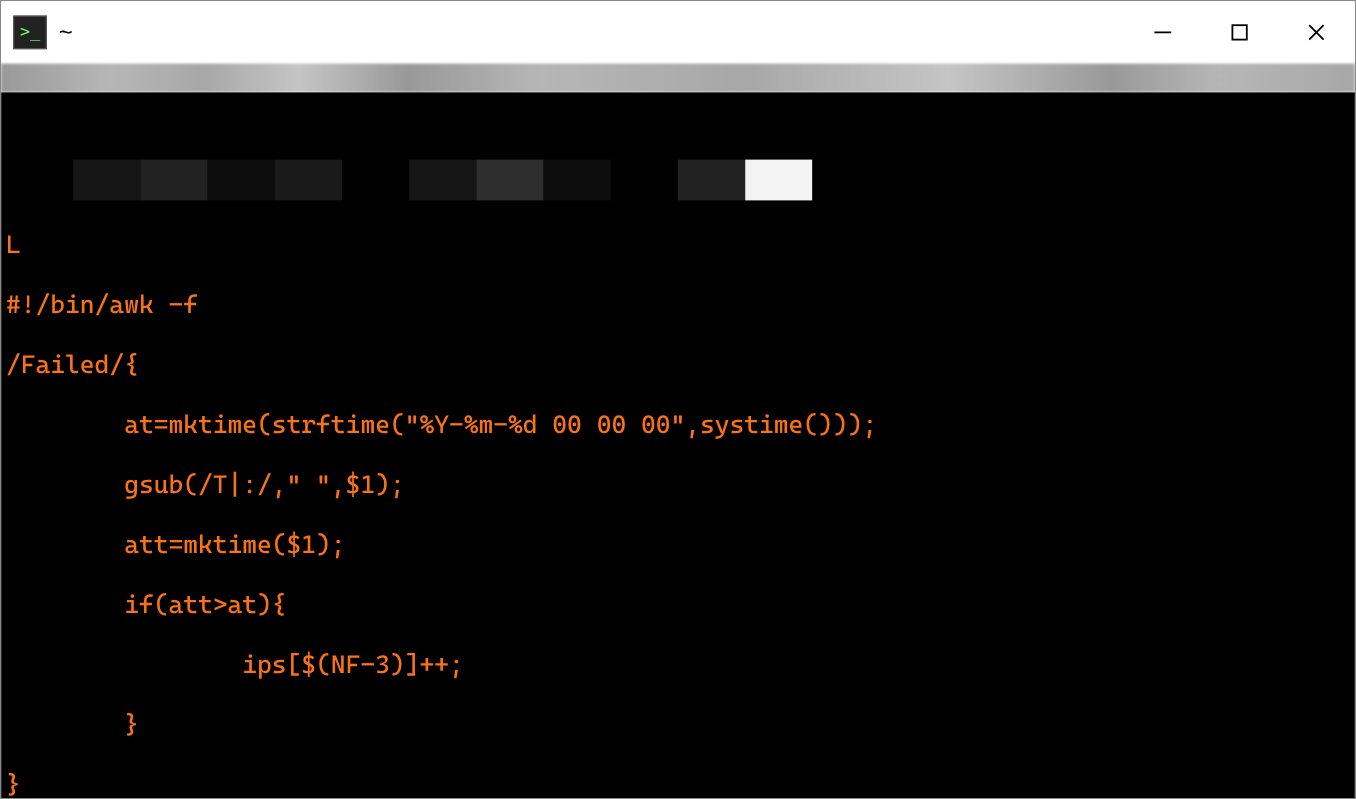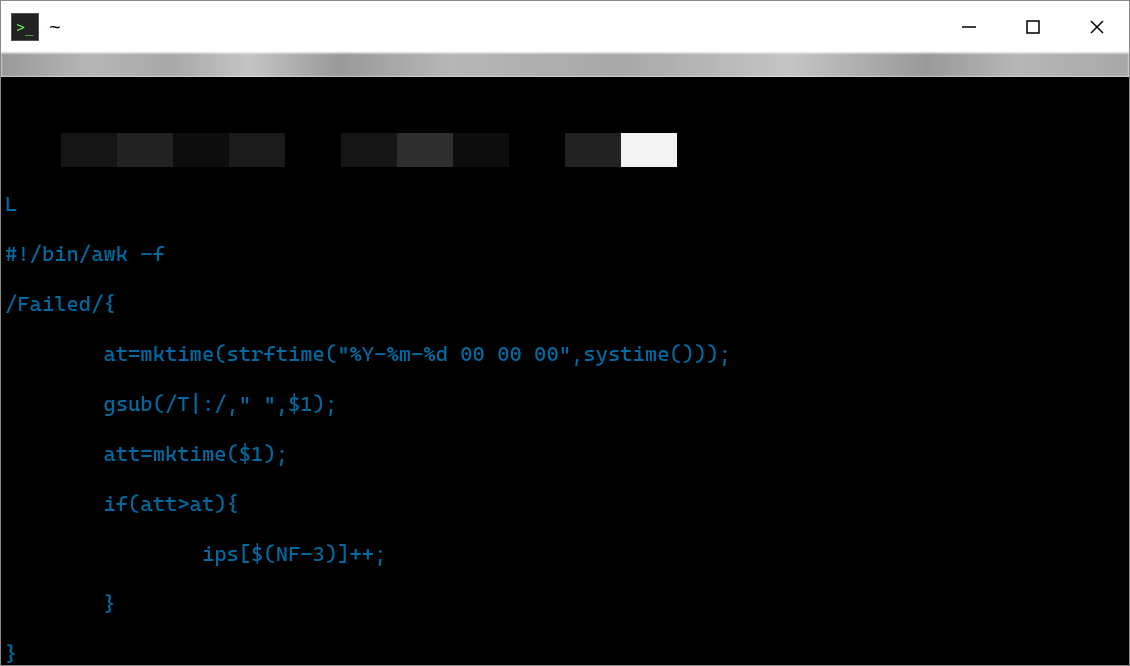--- a/index.html
+++ b/index.html
@@ -6,21 +6,21 @@
     html, body { width: 1130px; height: 666px; overflow: hidden; font-family: 'Segoe UI', Tahoma, sans-serif; background: #fff; }
     .window { width: 1130px; height: 666px; display: flex; flex-direction: column; border: 1px solid #888; }
     .titlebar { height: 52px; background: #fff; display: flex; align-items: center; padding: 0 0 0 10px; }
     .app-icon { width: 28px; height: 28px; background: #222; border: 1px solid #555; display: flex; align-items: center; justify-content: center; margin-right: 10px; }
     .app-icon-inner { color: #6f6; font-family: monospace; font-size: 14px; line-height: 1; }
     .title { font-size: 20px; color: #000; flex: 1; }
     .win-controls { display: flex; height: 100%; }
     .win-btn { width: 64px; display: flex; align-items: center; justify-content: center; cursor: pointer; }
     .win-btn svg { width: 18px; height: 18px; }
     .redact-bar { height: 24px; background: linear-gradient(90deg, #888 0%, #aaa 8%, #999 15%, #bbb 22%, #888 30%, #aaa 40%, #999 55%, #bbb 70%, #888 82%, #aaa 90%, #999 100%); opacity: .85; filter: blur(.8px); }
-    .terminal { flex: 1; background: #000; color: #0369a1; font-family: 'Cascadia Mono','Consolas','DejaVu Sans Mono',monospace; font-size: 21px; line-height: 25px; padding: 6px 4px; white-space: pre; overflow: hidden; position: relative; }
+    .terminal { flex: 1; background: #000; color: #f97316; font-family: 'Cascadia Mono','Consolas','DejaVu Sans Mono',monospace; font-size: 21px; line-height: 25px; padding: 6px 4px; white-space: pre; overflow: hidden; position: relative; }
     .pixel-strip { height: 34px; background: #000; display: flex; }
     .px { flex: 1; }
     .g1{background:#151515}.g2{background:#0d0d0d}.g3{background:#222}.g4{background:#000}.g5{background:#1a1a1a}.g6{background:#2e2e2e}.g7{background:#f3f3f3}
   </style>
 </head>
 <body>
 
 <div class="window">
 
   <div class="titlebar">

